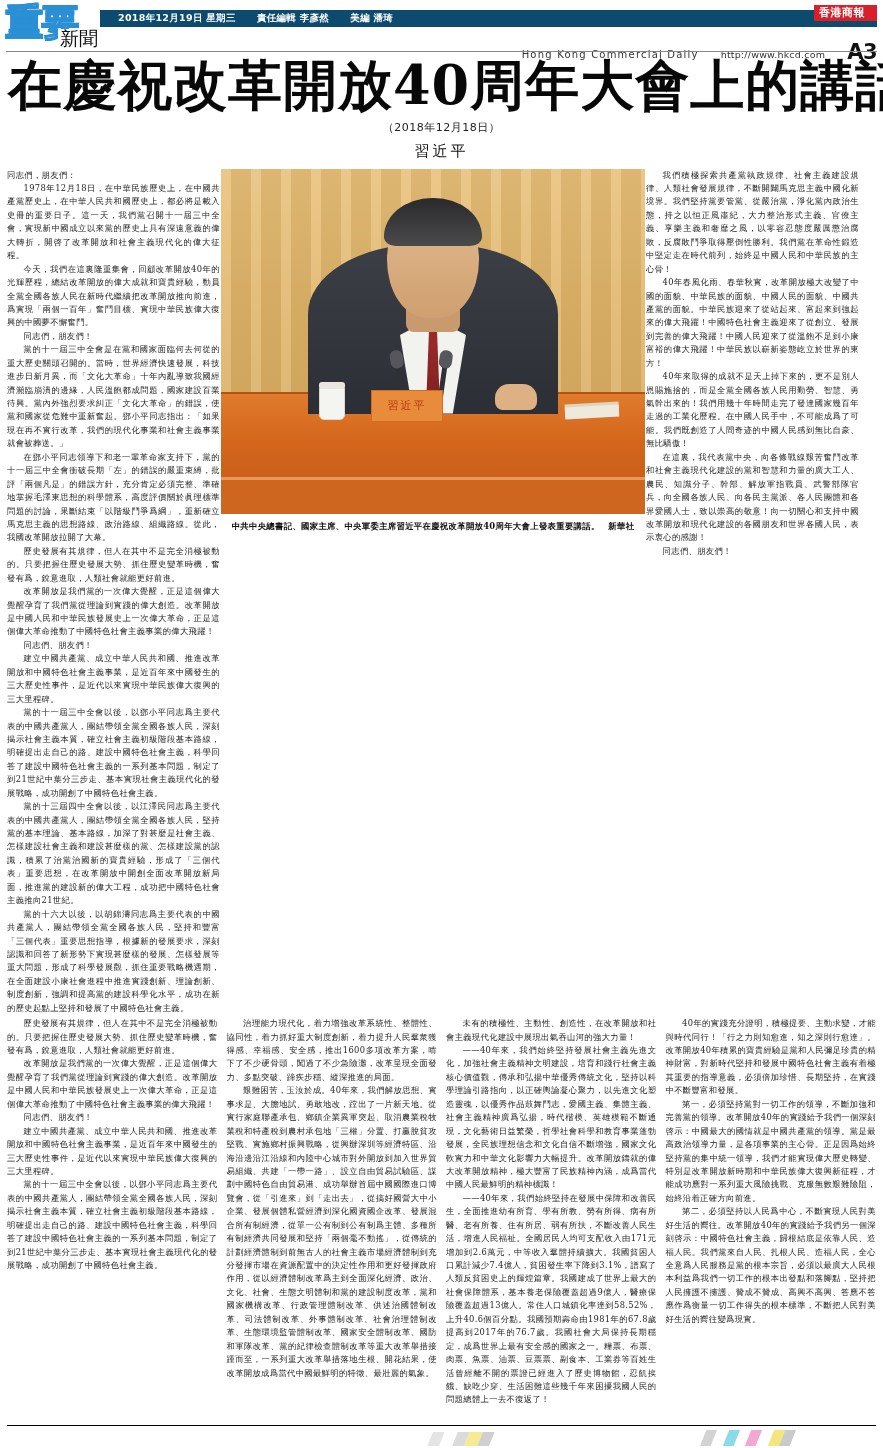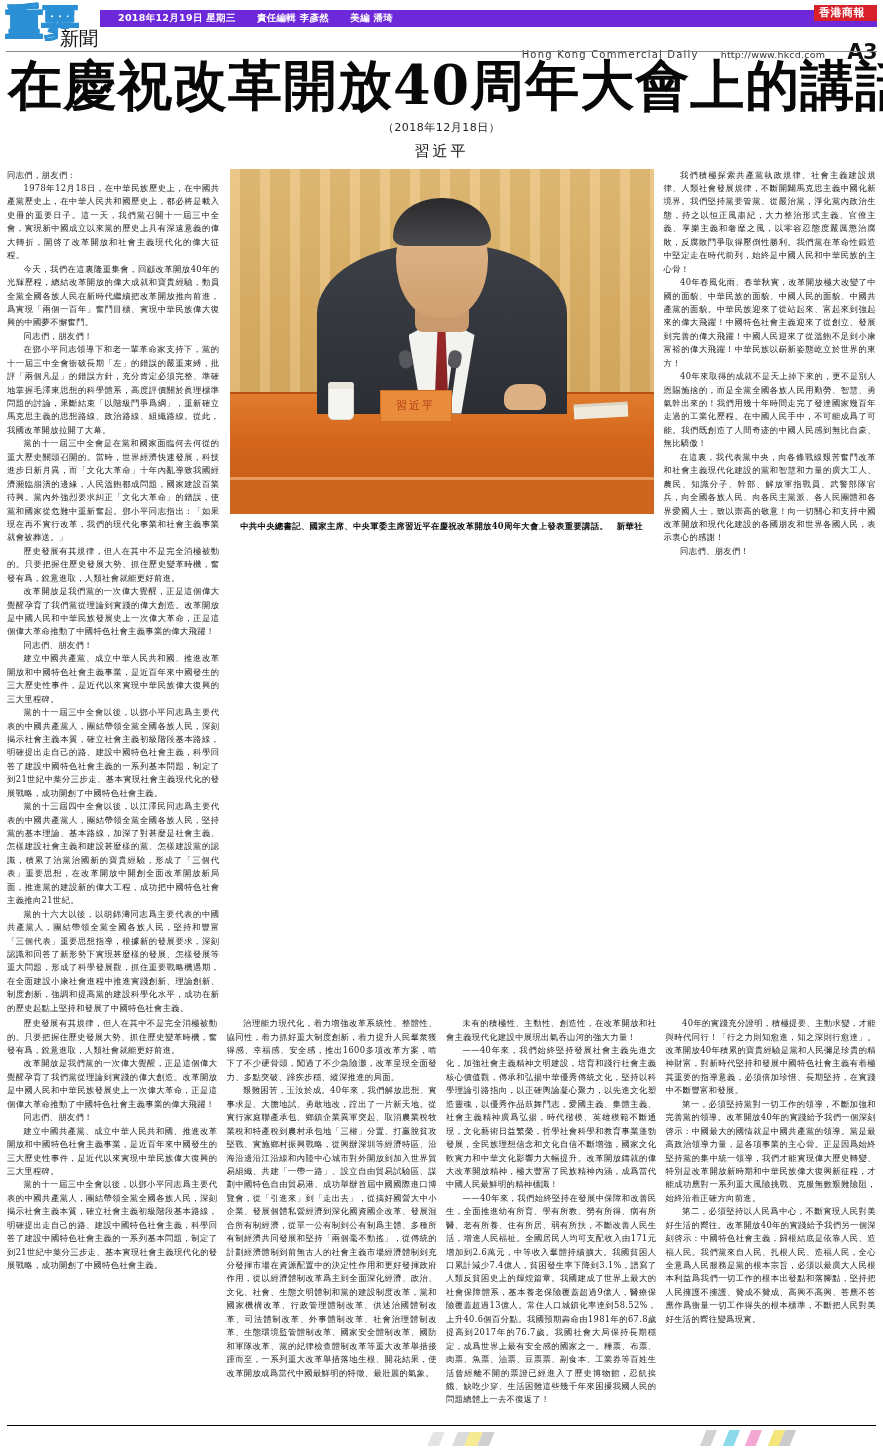--- a/index.html
+++ b/index.html
@@ -55,21 +55,21 @@
     letter-spacing: 0px;
     background: #fff;
     padding-left: 2px;
   }
   .mh-bluebar {
     position: absolute;
     left: 100px;
     right: 6px;
     top: 10px;
     height: 17px;
-    background: #6d28d9;
+    background: #0c4a6e;
   }
   .mh-bluebar-inner {
     position: absolute;
     left: 18px;
     top: 2px;
     font-family: "DejaVu Sans", "Liberation Sans", sans-serif;
     font-size: 9.5px;
     font-weight: 700;
     color: #ffffff;
     letter-spacing: .3px;
@@ -159,21 +159,21 @@
 
   
   .page-body {
     position: relative;
     padding: 8px 7px 0 7px;
     box-sizing: border-box;
   }
 
   .top-zone {
     display: flex;
-    gap: 10px;
+    gap: 1px;
     align-items: flex-start;
   }
   .col {
     font-family: "DejaVu Serif", "Liberation Serif", serif;
     font-size: 8.3px;
     line-height: 1.62;
     text-align: justify;
     color: #1c1c1c;
     letter-spacing: .35px;
   }
@@ -458,22 +458,22 @@
 
 <div class="page-body">
 
   <div class="top-zone">
 
     <div class="col top-col">
       <p class="noindent">同志們，朋友們：</p>
       <p>1978年12月18日，在中華民族歷史上，在中國共產黨歷史上，在中華人民共和國歷史上，都必將是載入史冊的重要日子。這一天，我們黨召開十一屆三中全會，實現新中國成立以來黨的歷史上具有深遠意義的偉大轉折，開啓了改革開放和社會主義現代化的偉大征程。</p>
       <p>今天，我們在這裏隆重集會，回顧改革開放40年的光輝歷程，總結改革開放的偉大成就和寶貴經驗，動員全黨全國各族人民在新時代繼續把改革開放推向前進，爲實現「兩個一百年」奮鬥目標、實現中華民族偉大復興的中國夢不懈奮鬥。</p>
       <p>同志們，朋友們！</p>
+      <p>黨的十一屆三中全會是在黨和國家面臨何去何從的重大歷史關頭召開的。當時，世界經濟快速發展，科技進步日新月異，而「文化大革命」十年內亂導致我國經濟瀕臨崩潰的邊緣，人民溫飽都成問題，國家建設百業待興。黨內外強烈要求糾正「文化大革命」的錯誤，使黨和國家從危難中重新奮起。鄧小平同志指出：「如果現在再不實行改革，我們的現代化事業和社會主義事業就會被葬送。」</p>
       <p>在鄧小平同志領導下和老一輩革命家支持下，黨的十一屆三中全會衝破長期「左」的錯誤的嚴重束縛，批評「兩個凡是」的錯誤方針，充分肯定必須完整、準確地掌握毛澤東思想的科學體系，高度評價關於眞理標準問題的討論，果斷結束「以階級鬥爭爲綱」，重新確立馬克思主義的思想路線、政治路線、組織路線。從此，我國改革開放拉開了大幕。</p>
-      <p>黨的十一屆三中全會是在黨和國家面臨何去何從的重大歷史關頭召開的。當時，世界經濟快速發展，科技進步日新月異，而「文化大革命」十年內亂導致我國經濟瀕臨崩潰的邊緣，人民溫飽都成問題，國家建設百業待興。黨內外強烈要求糾正「文化大革命」的錯誤，使黨和國家從危難中重新奮起。鄧小平同志指出：「如果現在再不實行改革，我們的現代化事業和社會主義事業就會被葬送。」</p>
       <p>歷史發展有其規律，但人在其中不是完全消極被動的。只要把握住歷史發展大勢、抓住歷史變革時機，奮發有爲，銳意進取，人類社會就能更好前進。</p>
       <p>改革開放是我們黨的一次偉大覺醒，正是這個偉大覺醒孕育了我們黨從理論到實踐的偉大創造。改革開放是中國人民和中華民族發展史上一次偉大革命，正是這個偉大革命推動了中國特色社會主義事業的偉大飛躍！</p>
       <p>同志們、朋友們！</p>
       <p>建立中國共產黨、成立中華人民共和國、推進改革開放和中國特色社會主義事業，是近百年來中國發生的三大歷史性事件，是近代以來實現中華民族偉大復興的三大里程碑。</p>
       <p>黨的十一屆三中全會以後，以鄧小平同志爲主要代表的中國共產黨人，團結帶領全黨全國各族人民，深刻揭示社會主義本質，確立社會主義初級階段基本路線，明確提出走自己的路、建設中國特色社會主義，科學回答了建設中國特色社會主義的一系列基本問題，制定了到21世紀中葉分三步走、基本實現社會主義現代化的發展戰略，成功開創了中國特色社會主義。</p>
       <p>黨的十三屆四中全會以後，以江澤民同志爲主要代表的中國共產黨人，團結帶領全黨全國各族人民，堅持黨的基本理論、基本路線，加深了對甚麼是社會主義、怎樣建設社會主義和建設甚麼樣的黨、怎樣建設黨的認識，積累了治黨治國新的寶貴經驗，形成了「三個代表」重要思想，在改革開放中開創全面改革開放新局面，推進黨的建設新的偉大工程，成功把中國特色社會主義推向21世紀。</p>
       <p>黨的十六大以後，以胡錦濤同志爲主要代表的中國共產黨人，團結帶領全黨全國各族人民，堅持和豐富「三個代表」重要思想指導，根據新的發展要求，深刻認識和回答了新形勢下實現甚麼樣的發展、怎樣發展等重大問題，形成了科學發展觀，抓住重要戰略機遇期，在全面建設小康社會進程中推進實踐創新、理論創新、制度創新，強調和提高黨的建設科學化水平，成功在新的歷史起點上堅持和發展了中國特色社會主義。</p>
     </div>
 
     <div class="photo-block">

